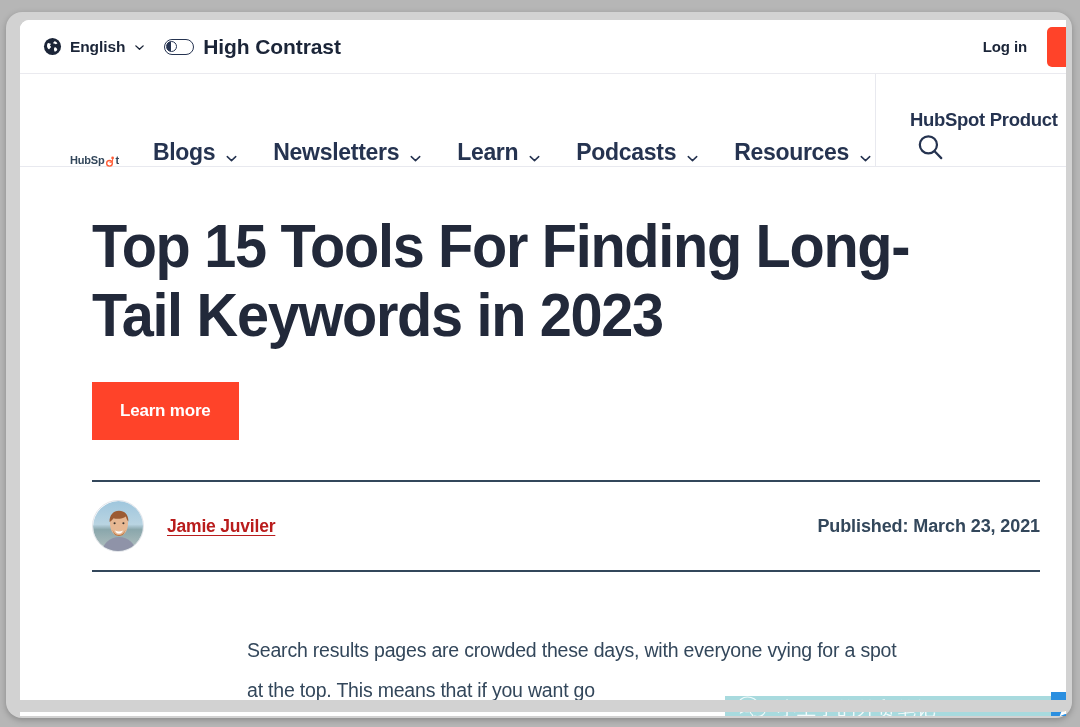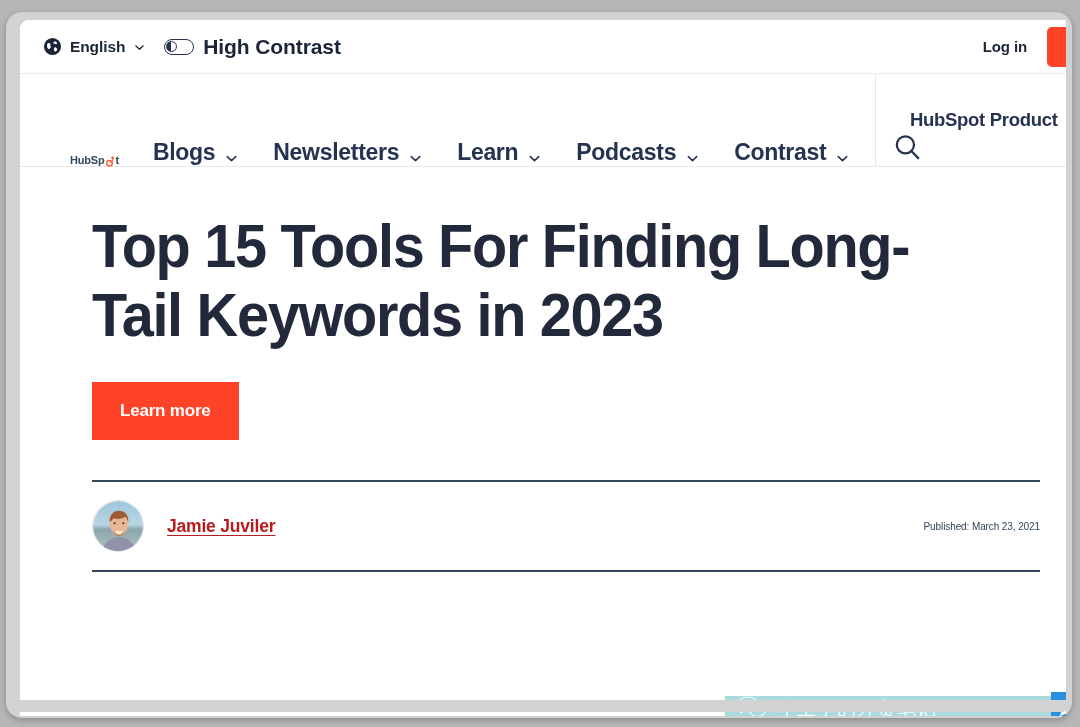--- a/index.html
+++ b/index.html
@@ -172,21 +172,21 @@
   }
   .dates {
     margin-left:auto; text-align:right;
     color:#33475b;
   }
   .date-updated {
     font-size:17px; font-weight:700; letter-spacing:-.2px;
     line-height:25px;
   }
   .date-published {
-    font-size:10px; font-weight:400; letter-spacing:-.1px;
+    font-size:18px; font-weight:700; letter-spacing:-.1px;
     line-height:25px; color:#33475b;
   }
   .rule2 { margin-top:0; }
 
   #body-copy {
     margin-top:58px;
     margin-left:155px;
     width:660px;
     font-size:19.5px;
     line-height:40px;
@@ -314,21 +314,21 @@
           <div class="navitem">
             <span>Podcasts</span>
             <span class="caret">
               <svg viewBox="0 0 16 16" width="15" height="15">
                   <path d="M3.5 6 8 10.3 12.5 6" fill="none" stroke="#253350" stroke-width="1.6" stroke-linecap="round" stroke-linejoin="round"></path>
                 </svg>
             </span>
           </div>
 
           <div class="navitem">
-            <span>Contrast</span>
+            <span>Resources</span>
             <span class="caret">
               <svg viewBox="0 0 16 16" width="15" height="15">
                   <path d="M3.5 6 8 10.3 12.5 6" fill="none" stroke="#253350" stroke-width="1.6" stroke-linecap="round" stroke-linejoin="round"></path>
                 </svg>
             </span>
           </div>
 
           <div class="search-btn">
             <span>
               <svg viewBox="0 0 28 28" width="30" height="30">
@@ -382,20 +382,21 @@
           </span>
           <a class="author-link" href="#">Jamie Juviler</a>
 
           <div class="dates">
             <div class="date-published">Published: March 23, 2021</div>
           </div>
         </div>
 
         <div class="rule rule2"></div>
 
+        <p id="body-copy">Search results pages are crowded these days, with everyone vying for a spot at the top. This means that if you want go</p>
       </div>
 
     </div>
 
     <div id="watermark">
       <span class="wm-icon">
         <svg viewBox="0 0 30 24" width="34" height="24">
           <path d="M10.5 2C5.3 2 1.2 5.3 1.2 9.4c0 2.3 1.3 4.4 3.4 5.7l-.9 2.7 3.2-1.6c1.1.3 2.3.5 3.6.5.3 0 .6 0 .9-.1-.2-.6-.3-1.3-.3-1.9 0-3.9 3.8-7 8.5-7 .3 0 .6 0 .9.1C19.7 4.6 15.6 2 10.5 2z" fill="none" stroke="#f0fafa" stroke-width="1.2"></path>
           <circle cx="7.6" cy="7.6" r="1" fill="#f0fafa"></circle>
           <circle cx="13.2" cy="7.6" r="1" fill="#f0fafa"></circle>

